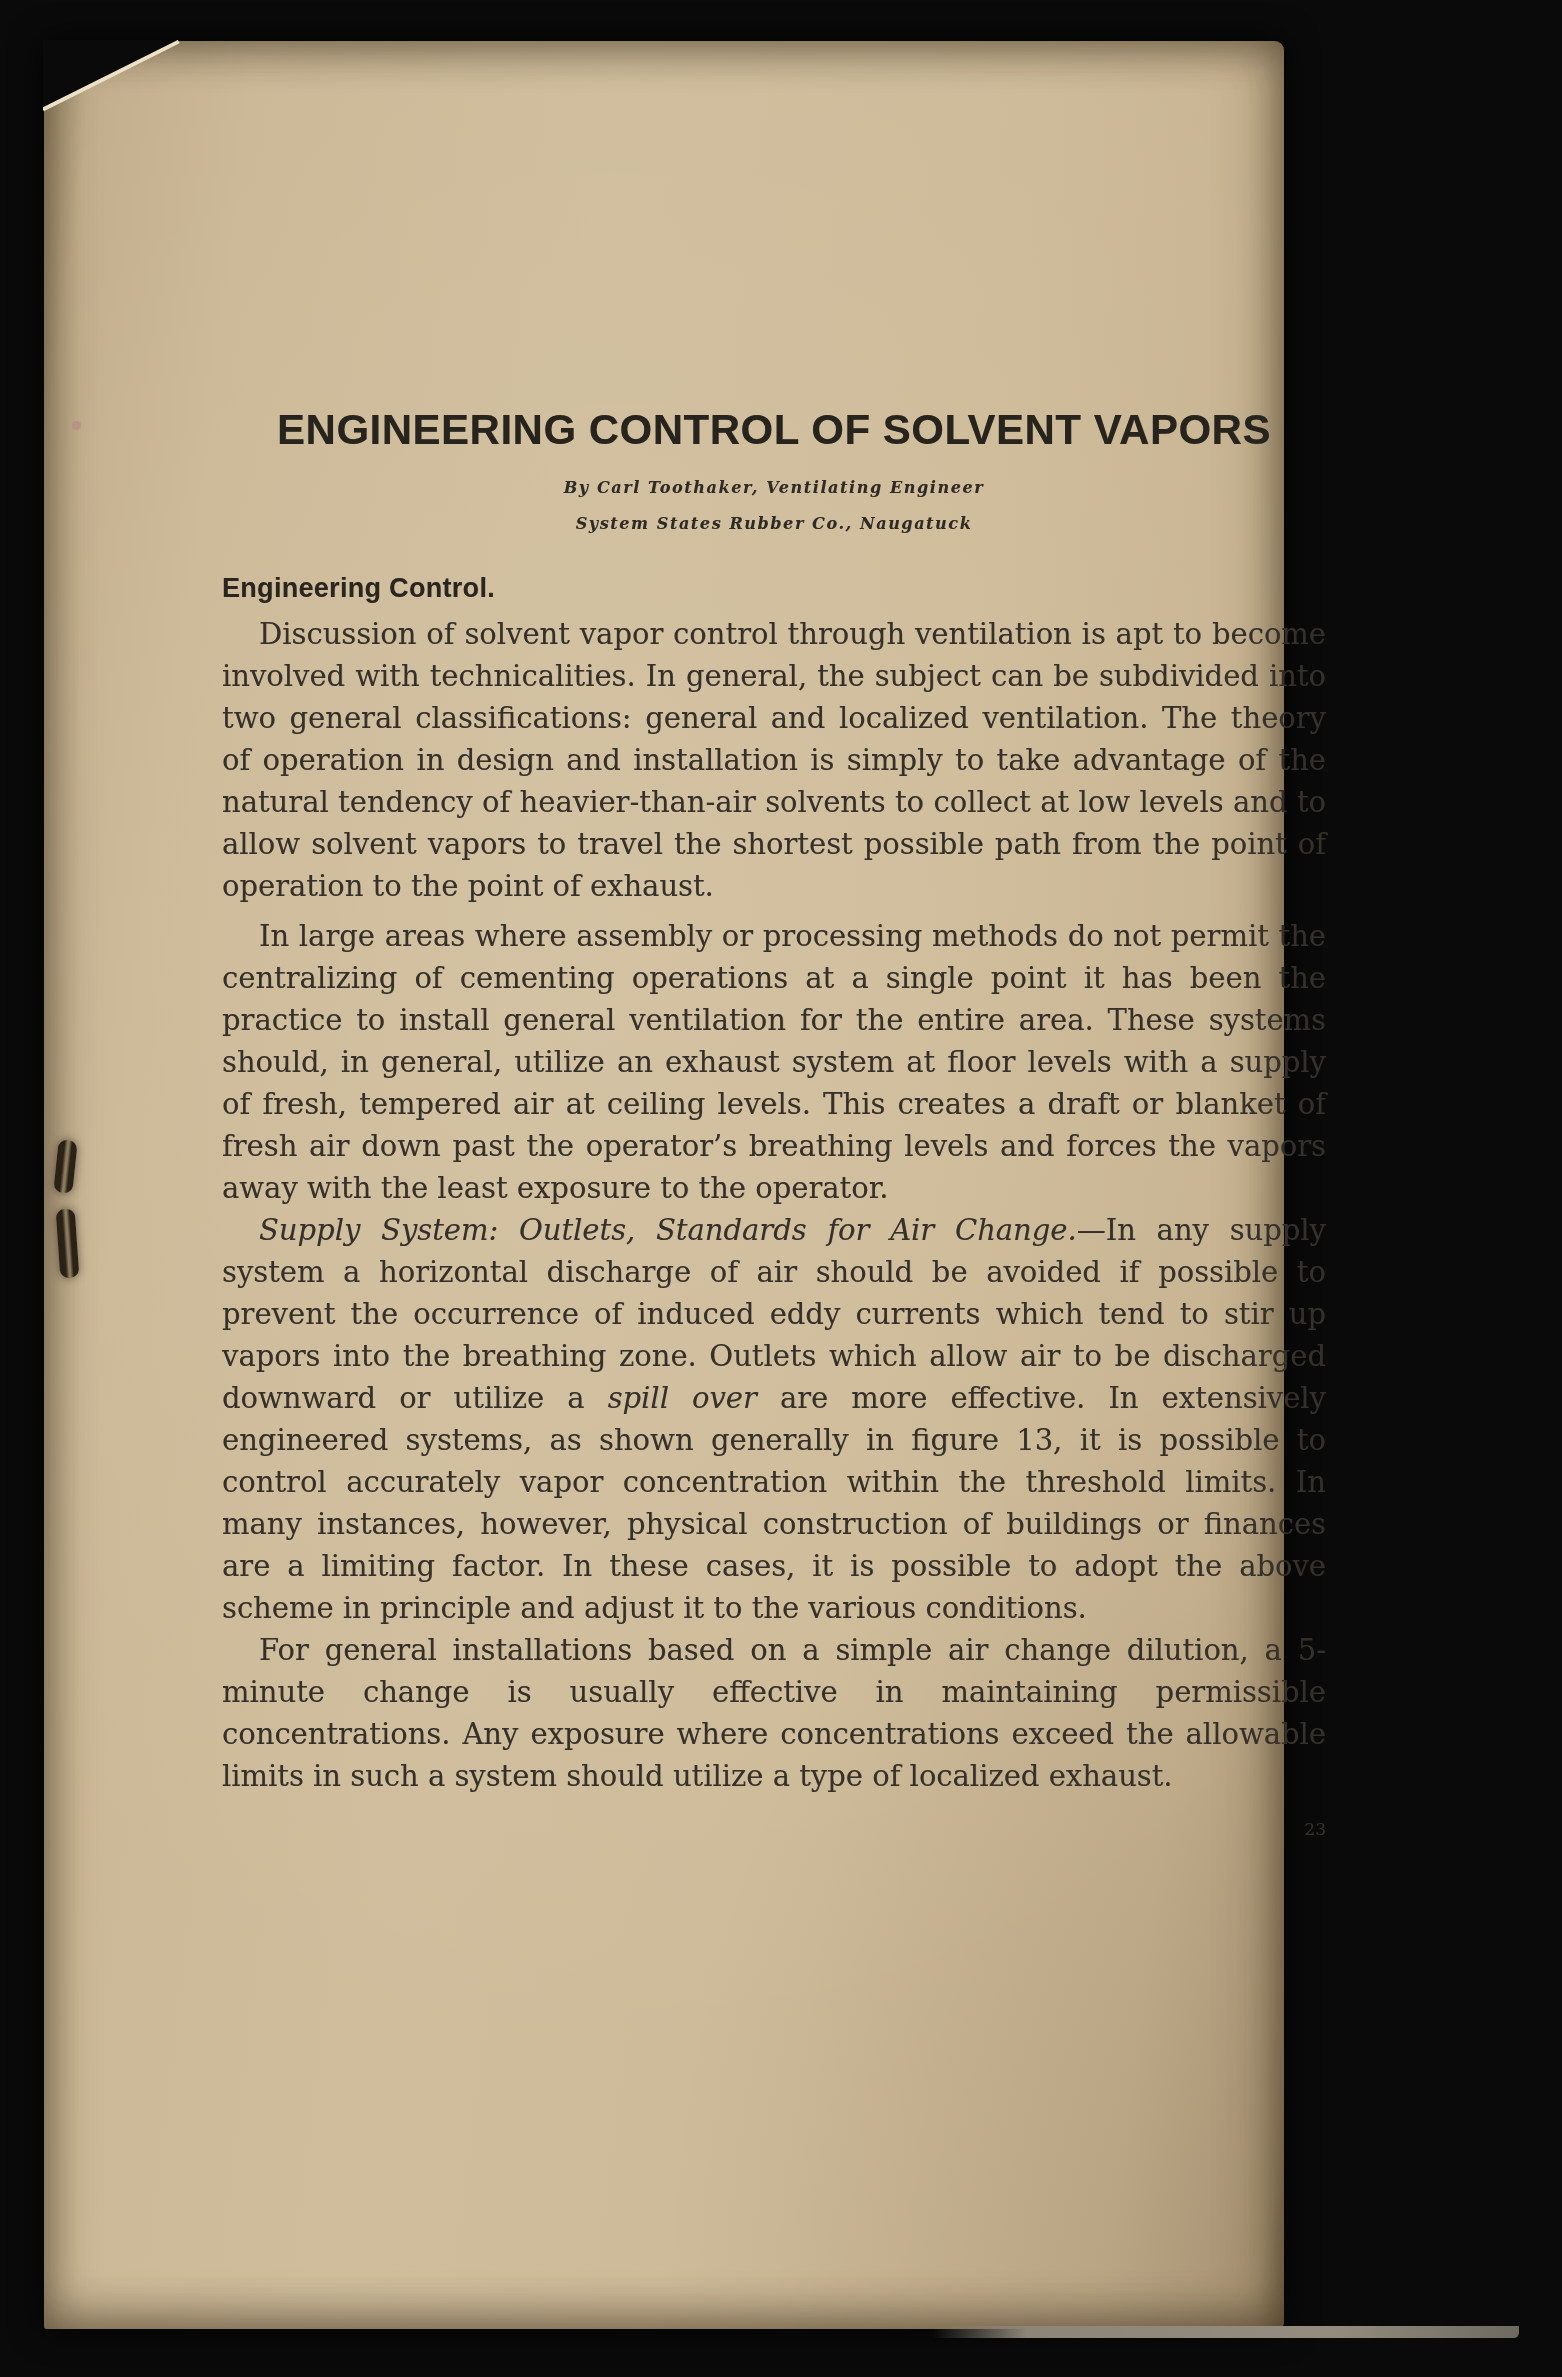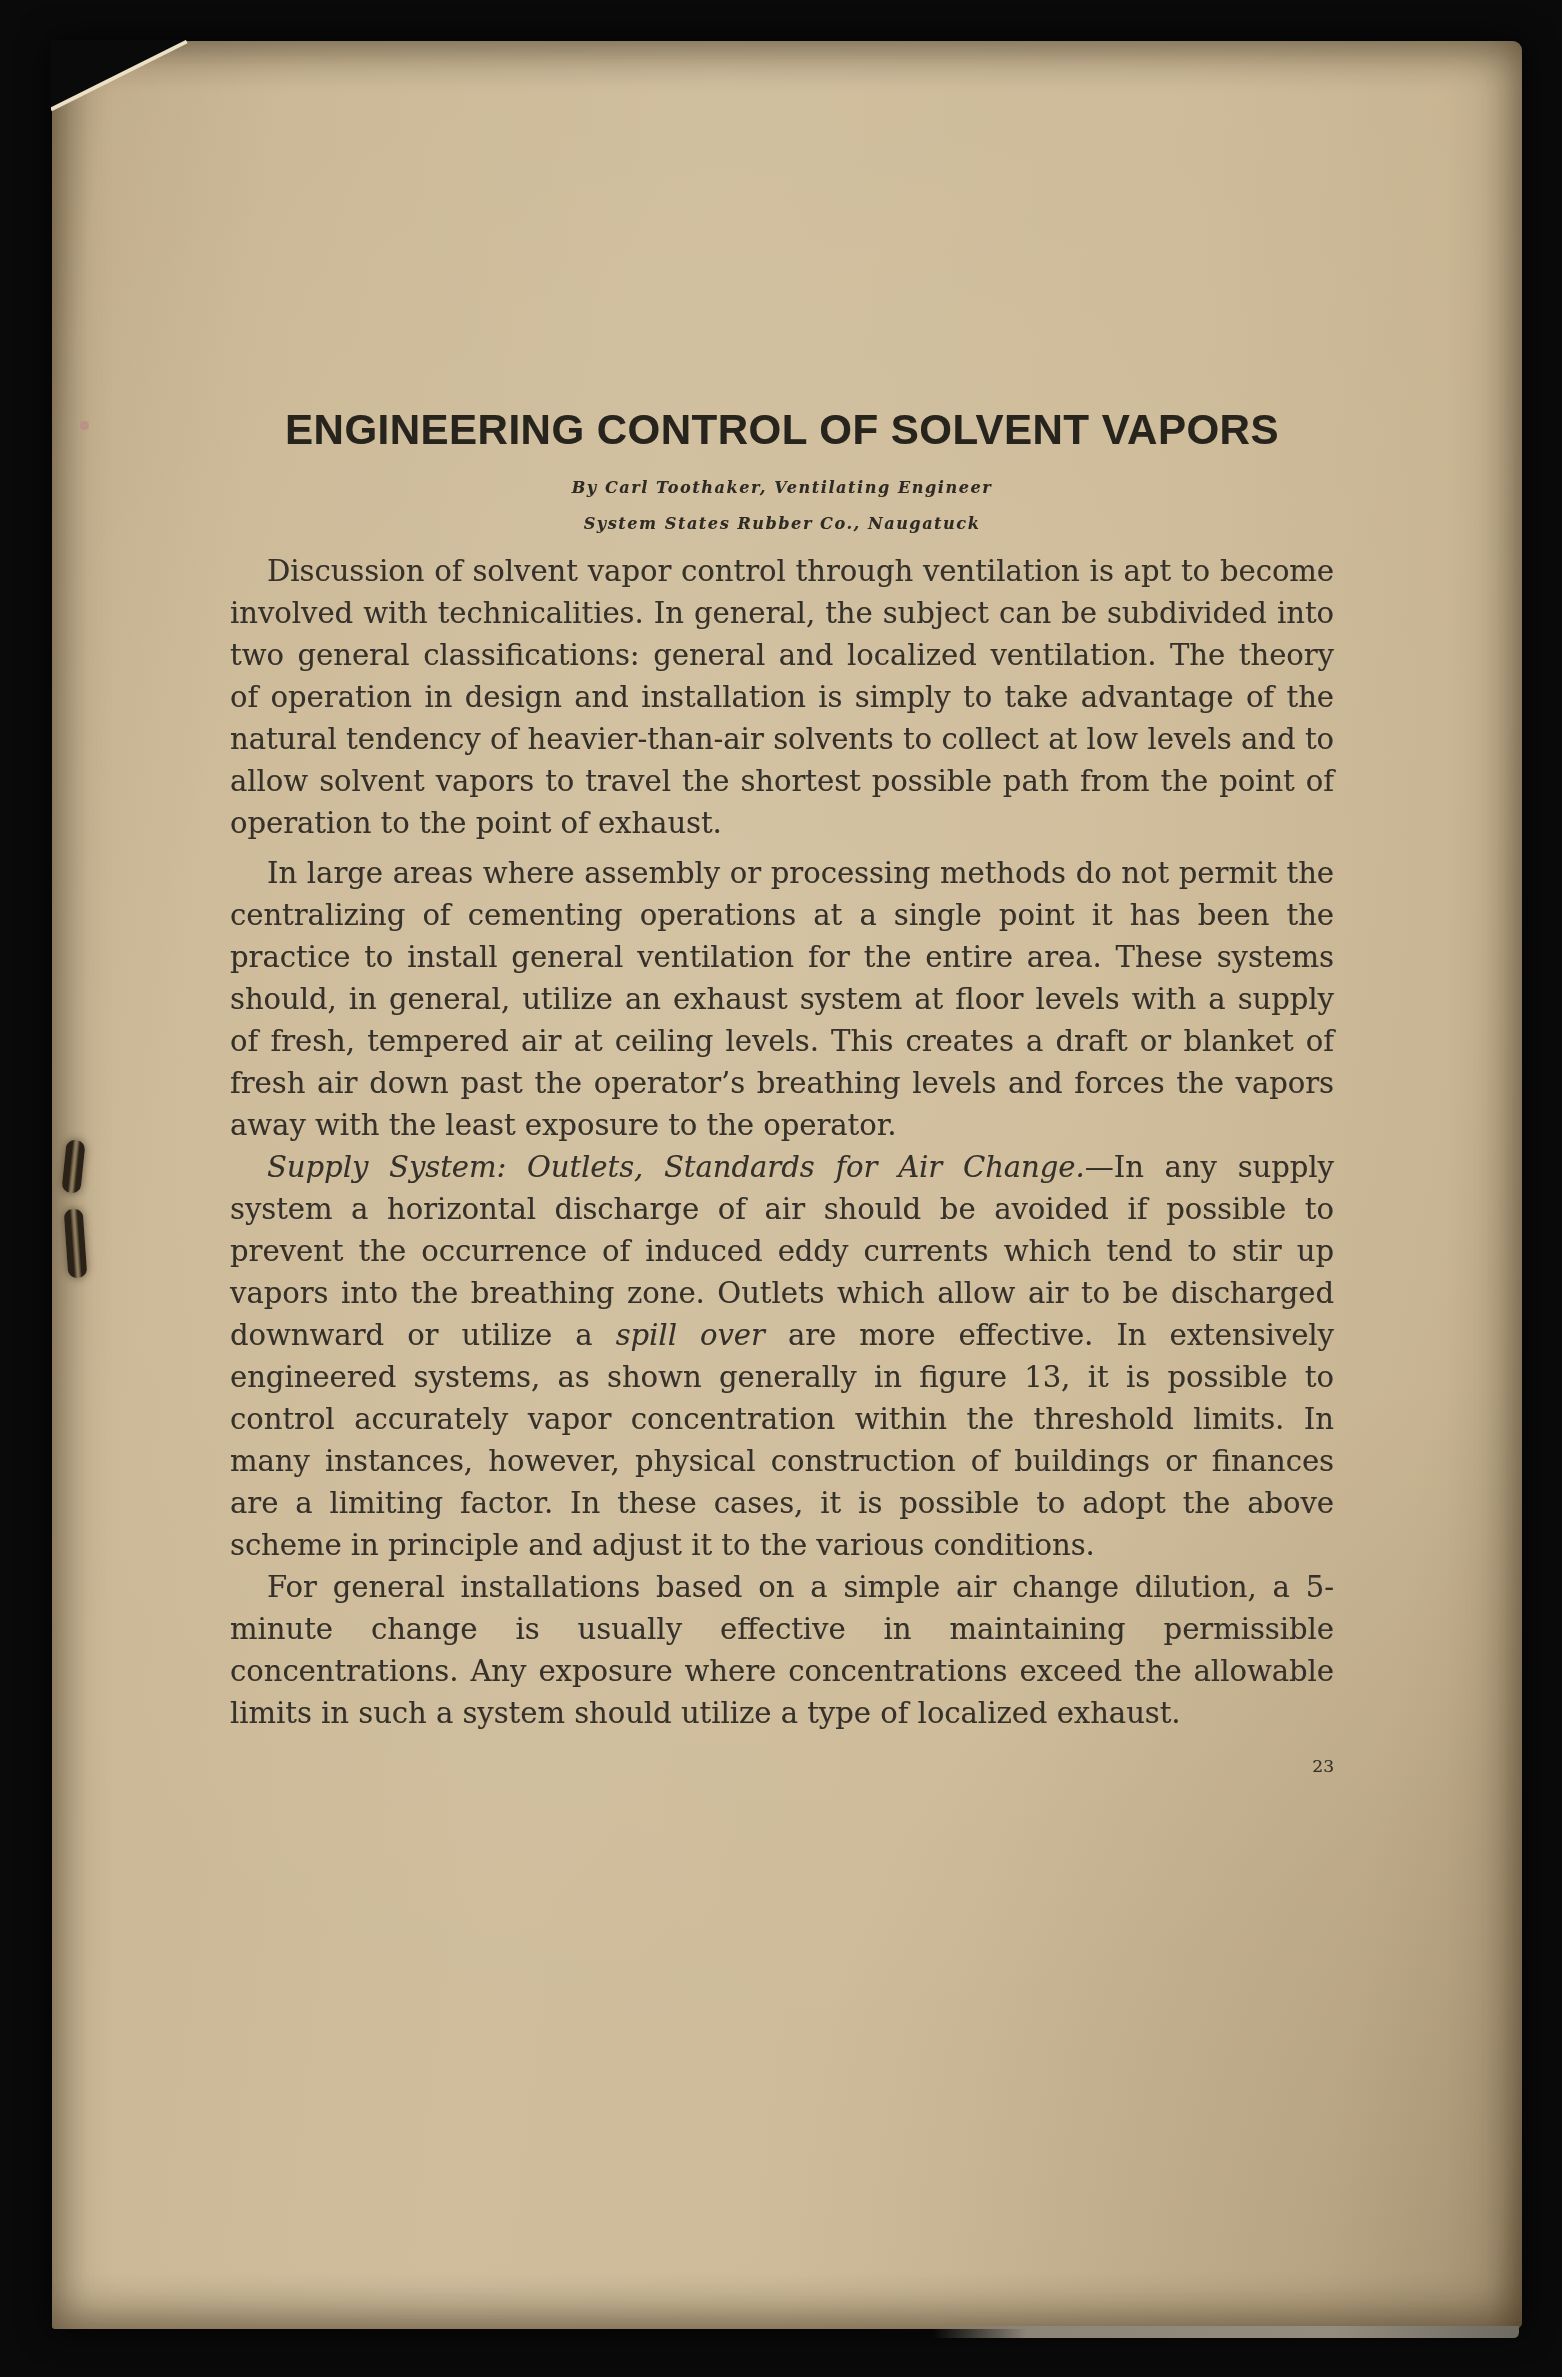--- a/index.html
+++ b/index.html
@@ -13,23 +13,23 @@
     height: 2377px;
     overflow: hidden;
   }
   .scan {
     position: absolute;
     inset: 0;
   }
   
   .paper {
     position: absolute;
-    left: 52px;
+    left: 44px;
     top: 41px;
-    width: 1470px;
+    width: 1240px;
     height: 2288px;
     border-radius: 3.3px 9.8px 6.5px 3.3px;
     background:
       radial-gradient(140% 90% at 48% 40%, rgba(255,248,230,0.10) 0%, rgba(255,248,230,0) 55%),
       radial-gradient(120% 100% at 100% 100%, rgba(60,45,25,0.14) 0%, rgba(60,45,25,0) 42%),
       linear-gradient(97deg, #aa9776 0%, #c2ae8c 3.5%, #cbb896 14%, #cfbd9c 38%, #cdba98 66%, #c6b28f 88%, #b7a381 98%, #a08c6b 100%);
     box-shadow:
       inset 0 14px 33px rgba(45,32,15,0.25),
       inset 0 -17.4px 38px rgba(45,32,15,0.28),
       inset 18.5px 0 43px rgba(45,32,15,0.18),
@@ -154,20 +154,21 @@
 
     <div class="content">
 
       <h1 class="title">ENGINEERING CONTROL OF SOLVENT VAPORS</h1>
 
       <div class="byline-block">
         <div class="byline-line">By Carl Toothaker, Ventilating Engineer</div>
         <div class="byline-line">System States Rubber Co., Naugatuck</div>
       </div>
 
+      <h2 class="heading h-engineering">Engineering Control.</h2>
 
       <p class="p-lead">Discussion of solvent vapor control through ventilation is apt to become involved with technicalities.  In general, the subject can be subdivided into two general classifications: general and localized ventilation.  The theory of operation in design and installation is simply to take advantage of the natural tendency of heavier-than-air solvents to collect at low levels and to allow solvent vapors to travel the shortest possible path from the point of operation to the point of exhaust.</p>
 
 
       <p class="p-lead">In large areas where assembly or processing methods do not permit the centralizing of cementing operations at a single point it has been the practice to install general ventilation for the entire area.  These systems should, in general, utilize an exhaust system at floor levels with a supply of fresh, tempered air at ceiling levels.  This creates a draft or blanket of fresh air down past the operator’s breathing levels and forces the vapors away with the least exposure to the operator.</p>
 
       <p><span class="it">Supply System: Outlets, Standards for Air Change.</span><span>—In any supply system a horizontal discharge of air should be avoided if possible to prevent the occurrence of induced eddy currents which tend to stir up vapors into the breathing zone.  Outlets which allow air to be discharged downward or utilize a </span><span class="it">spill over</span><span> are more effective.  In extensively engineered systems, as shown generally in figure 13, it is possible to control accurately vapor concentration within the threshold limits.  In many instances, however, physical construction of buildings or finances are a limiting factor.  In these cases, it is possible to adopt the above scheme in principle and adjust it to the various conditions.</span></p>
 
 
       <p>For general installations based on a simple air change dilution, a 5-minute change is usually effective in maintaining permissible concentrations.  Any exposure where concentrations exceed the allowable limits in such a system should utilize a type of localized exhaust.</p>

